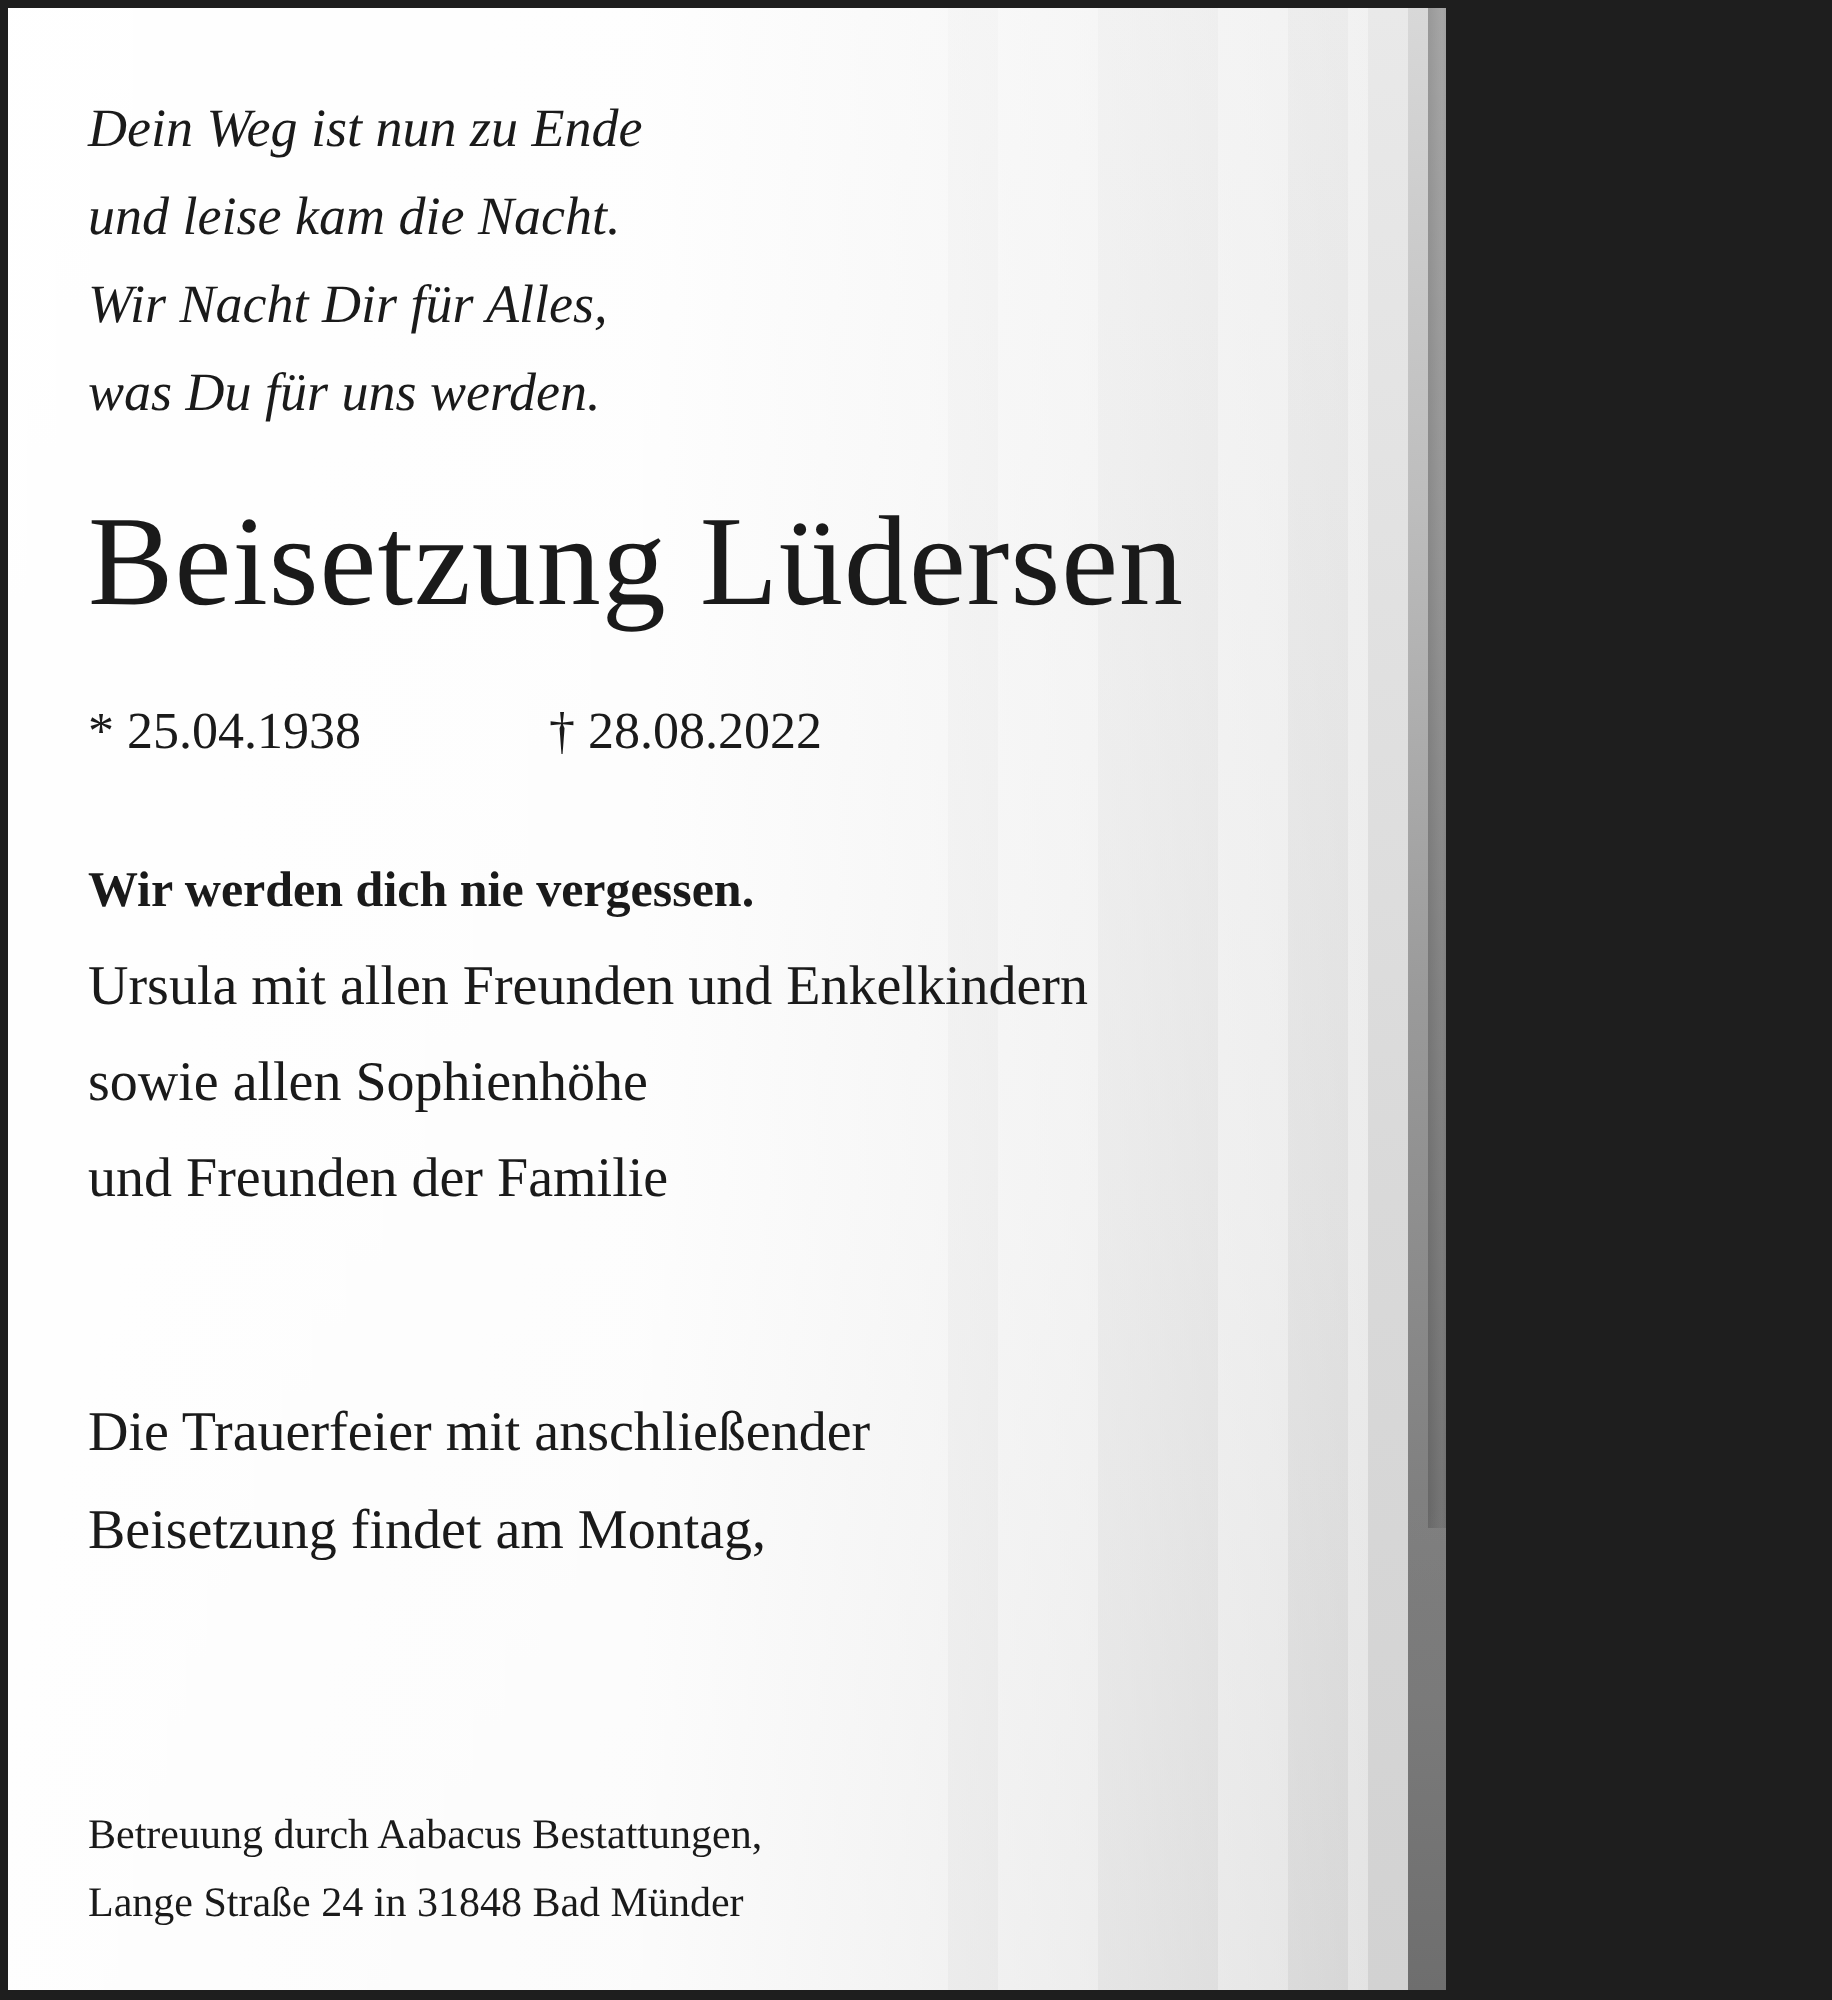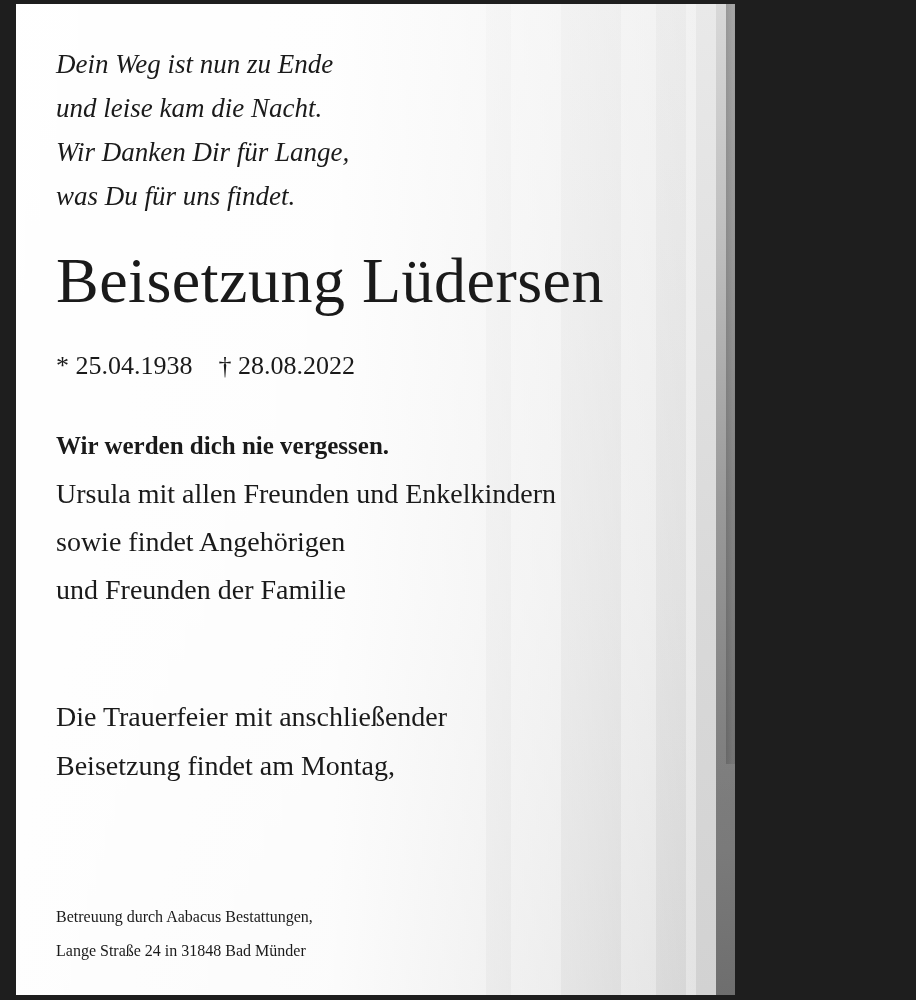--- a/index.html
+++ b/index.html
@@ -1,18 +1,18 @@
 <!DOCTYPE html>
 <html><head>
   <meta charset="utf-8">
   <style>
     html, body { margin: 0; padding: 0; background: #1e1e1e; }
     body { width: 916px; height: 1000px; position: relative; overflow: hidden; }
     .frame {
-      position: absolute; left: 12px; top: 0; width: 728px; height: 1000px;
+      position: absolute; left: 0; top: 0; width: 728px; height: 1000px;
       box-sizing: border-box; border: 4px solid #1e1e1e; border-right-width: 5px; border-bottom-width: 5px;
       overflow: hidden; background: #bef264;
     }
     .bg {
       position: absolute; inset: 0;
       background:
         linear-gradient(90deg, rgba(255,255,255,0) 0%, rgba(255,255,255,0) 100%),
         linear-gradient(180deg, #f6f6f6 0%, #eeeeee 60%, #e2e2e2 100%);
     }
     
@@ -36,27 +36,27 @@
     .photo .branch { position: absolute; height: 3px; background: #6a6a6a; transform-origin: left center; }
     .photo .ground { position: absolute; left: 0; right: 0; bottom: 0; height: 240px;
       background: linear-gradient(180deg, rgba(110,110,110,0) 0%, #7a7a7a 40%, #6e6e6e 100%); }
 
     .content { position: absolute; left: 40px; top: 0; width: 650px; color: #1a1a1a; font-family: "DejaVu Serif", "Liberation Serif", serif; }
     .poem { position: absolute; top: 38px; left: 0; font-family: "Liberation Serif", serif; font-style: italic; font-size: 27px; line-height: 44px; }
     .poem div { white-space: nowrap; }
     .name { position: absolute; top: 237px; left: 0; font-family: "Liberation Serif", serif; font-size: 64px; line-height: 80px; white-space: nowrap; letter-spacing: 0.5px; }
     .dates { position: absolute; top: 344px; left: 0; font-family: "Liberation Serif", serif; font-size: 26px; line-height: 36px; white-space: nowrap; }
     .dates span { display: inline-block; }
-    .dates .died { margin-left: 26px; }
+    .dates .died { margin-left: 94px; }
     .family { position: absolute; top: 418px; left: 0; font-family: Liberation Serif, serif; font-size: 28px; line-height: 48px; }
     .family .bold { font-weight: bold; font-size: 25px; }
     .family div { white-space: nowrap; }
     .service { position: absolute; top: 688px; left: 0; font-family: "Liberation Serif", serif; font-size: 28px; line-height: 49px; }
     .service div { white-space: nowrap; }
-    .undertaker { position: absolute; top: 896px; left: 0; font-family: "Liberation Serif", serif; font-size: 16px; line-height: 34px; }
+    .undertaker { position: absolute; top: 896px; left: 0; font-family: "Liberation Serif", serif; font-size: 21px; line-height: 34px; }
     .undertaker div { white-space: nowrap; }
   </style>
 </head>
 <body>
 
 <div class="frame">
   <div class="bg"></div>
   <div class="ghost-trunk" style="left:545px;width:60px;"></div>
   <div class="ghost-trunk" style="left:470px;width:25px;"></div>
   <div class="ghost-trunk" style="left:640px;width:30px;"></div>
@@ -71,34 +71,34 @@
     <div class="branch" style="left:20px;top:190px;width:120px;transform:rotate(-6deg);"></div>
     <div class="branch" style="left:150px;top:255px;width:60px;transform:rotate(-15deg);"></div>
     <div class="branch" style="left:150px;top:255px;width:60px;transform:rotate(8deg);"></div>
     <div class="ground"></div>
   </div>
 
   <div class="content">
     <div class="poem">
       <div>Dein Weg ist nun zu Ende</div>
       <div>und leise kam die Nacht.</div>
-      <div>Wir Danken Dir für Lange,</div>
-      <div>was Du für uns findet.</div>
+      <div>Wir Nacht Dir für Alles,</div>
+      <div>was Du für uns werden.</div>
     </div>
 
     <div class="name">Beisetzung Lüdersen</div>
 
     <div class="dates">
       <span>* 25.04.1938</span><span class="died">† 28.08.2022</span>
     </div>
 
     <div class="family">
       <div class="bold">Wir werden dich nie vergessen.</div>
       <div>Ursula mit allen Freunden und Enkelkindern</div>
-      <div>sowie findet Angehörigen</div>
+      <div>sowie allen Sophienhöhe</div>
       <div>und Freunden der Familie</div>
     </div>
 
     <div class="service">
       <div>Die Trauerfeier mit anschließender</div>
       <div>Beisetzung findet am Montag,</div>
     </div>
 
     <div class="undertaker">
       <div>Betreuung durch Aabacus Bestattungen,</div>

